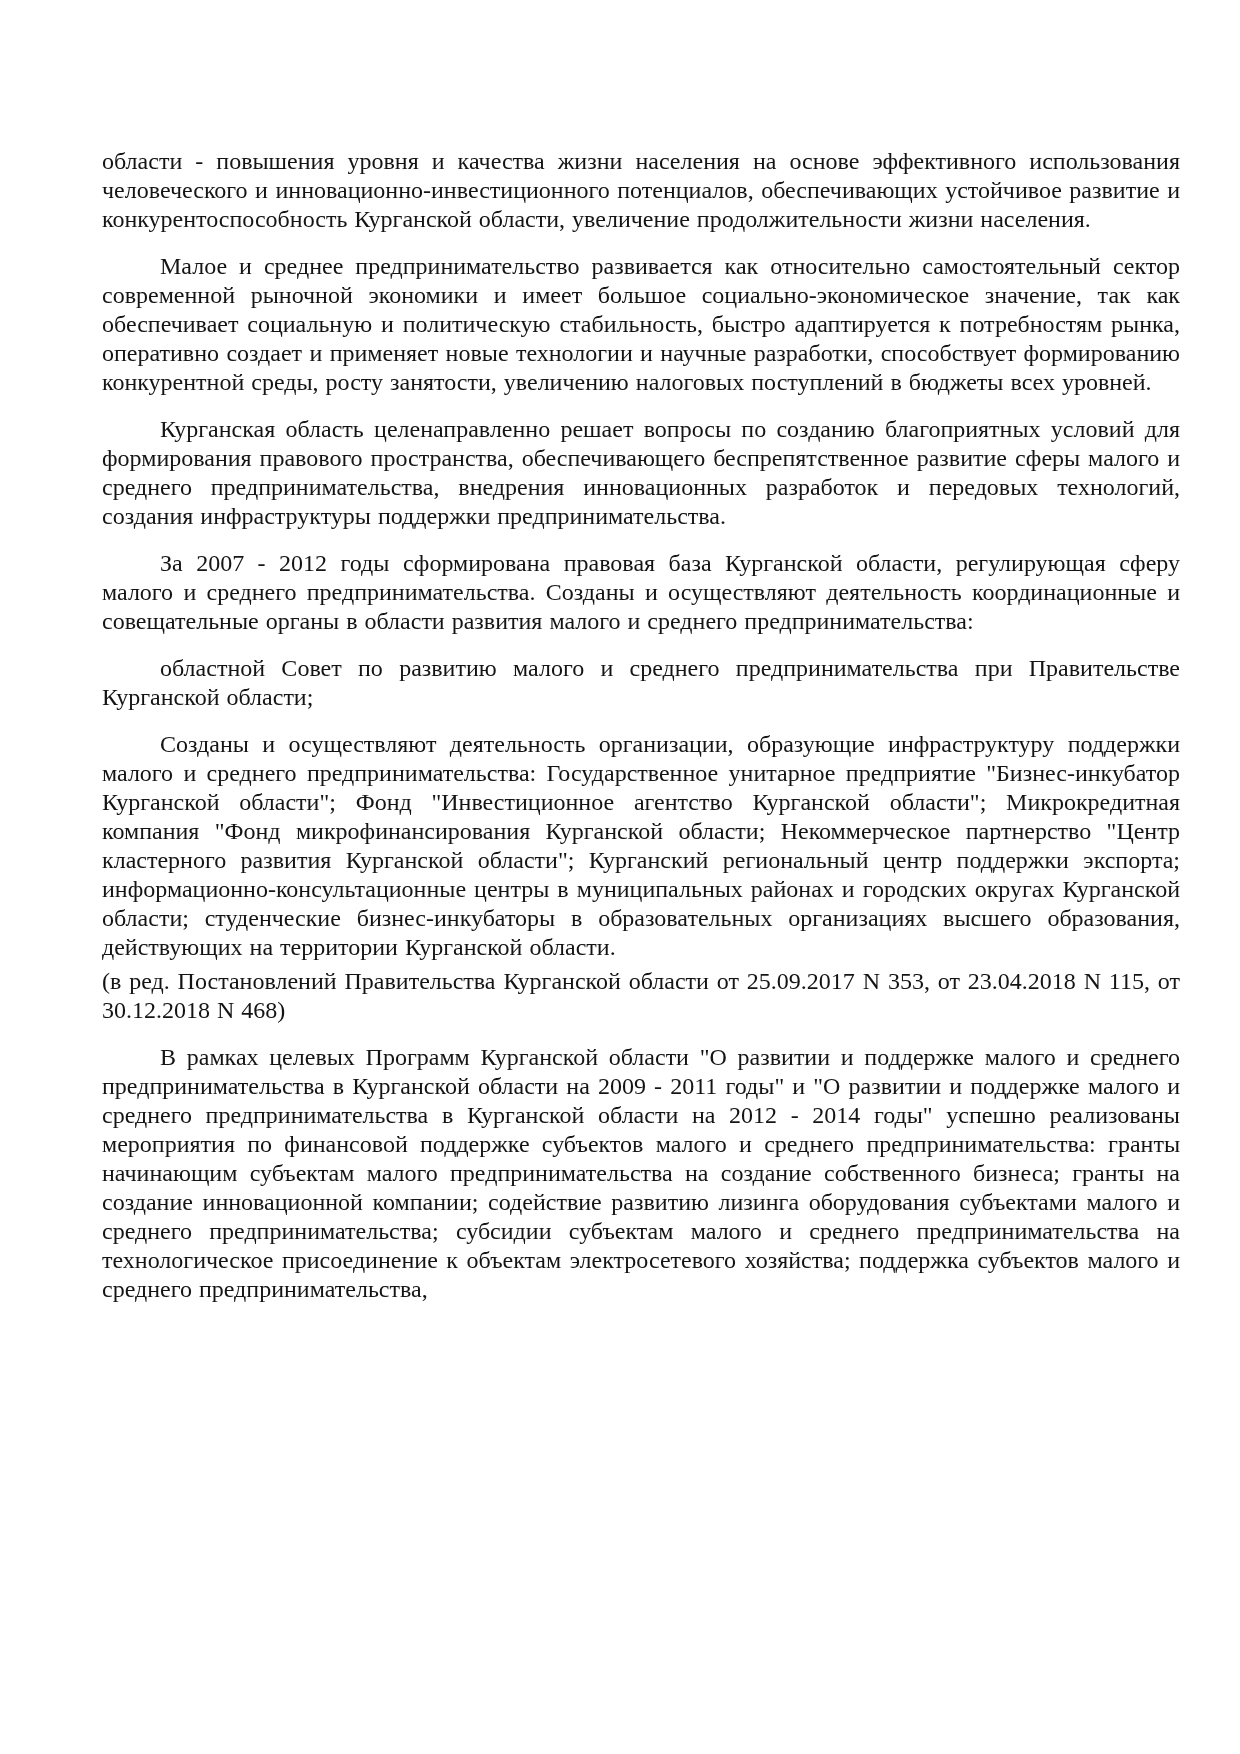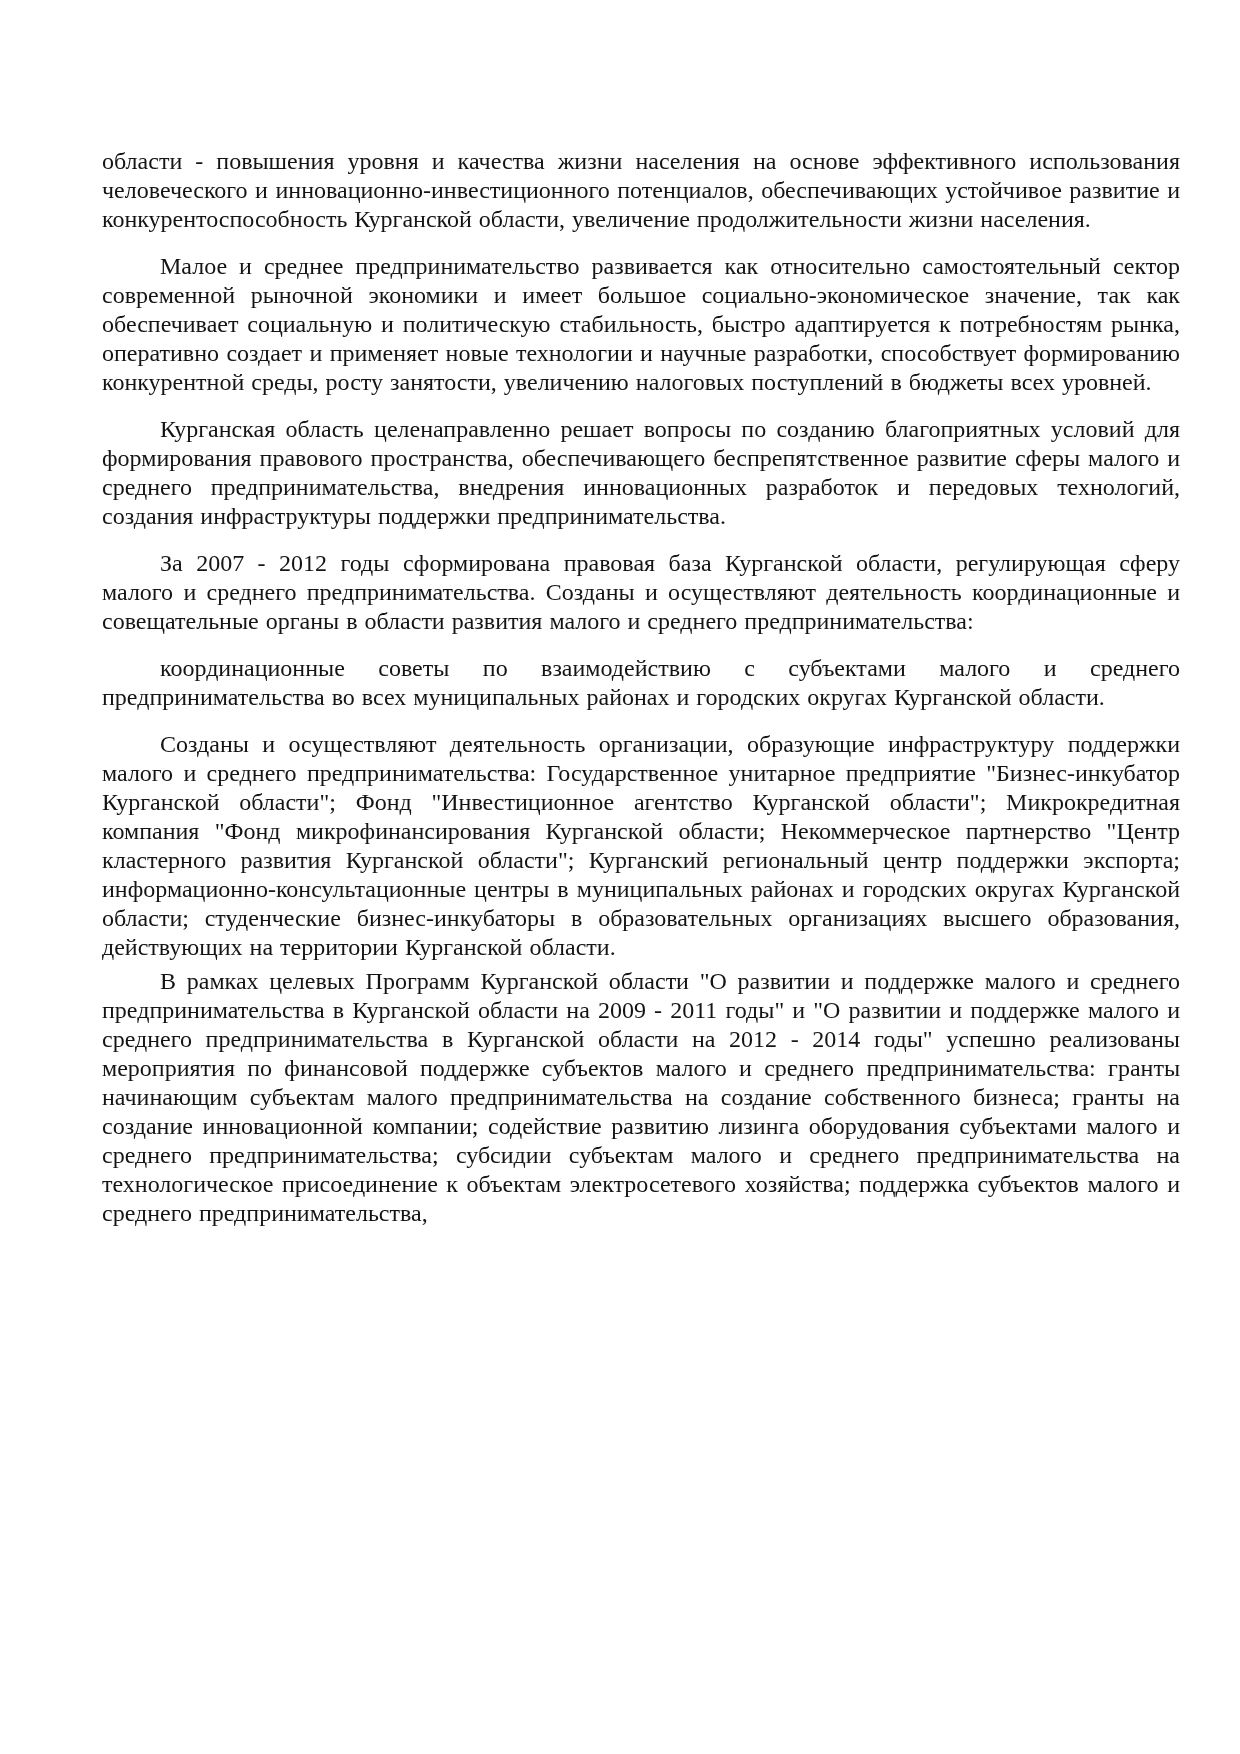--- a/index.html
+++ b/index.html
@@ -41,21 +41,22 @@
 
 <main class="page">
   <p class="para">области - повышения уровня и качества жизни населения на основе эффективного использования человеческого и инновационно-инвестиционного потенциалов, обеспечивающих устойчивое развитие и конкурентоспособность Курганской области, увеличение продолжительности жизни населения.</p>
 
   <p class="para indent">Малое и среднее предпринимательство развивается как относительно самостоятельный сектор современной рыночной экономики и имеет большое социально-экономическое значение, так как обеспечивает социальную и политическую стабильность, быстро адаптируется к потребностям рынка, оперативно создает и применяет новые технологии и научные разработки, способствует формированию конкурентной среды, росту занятости, увеличению налоговых поступлений в бюджеты всех уровней.</p>
 
   <p class="para indent">Курганская область целенаправленно решает вопросы по созданию благоприятных условий для формирования правового пространства, обеспечивающего беспрепятственное развитие сферы малого и среднего предпринимательства, внедрения инновационных разработок и передовых технологий, создания инфраструктуры поддержки предпринимательства.</p>
 
   <p class="para indent">За 2007 - 2012 годы сформирована правовая база Курганской области, регулирующая сферу малого и среднего предпринимательства. Созданы и осуществляют деятельность координационные и совещательные органы в области развития малого и среднего предпринимательства:</p>
 
+  <p class="para indent">областной Совет по развитию малого и среднего предпринимательства при Правительстве Курганской области;</p>
 
 
-  <p class="para indent">координационные советы по взаимодействию с субъектами малого и среднего предпринимательства во всех муниципальных районах и городских округах Курганской области.</p>
 
   <p class="para indent attached">Созданы и осуществляют деятельность организации, образующие инфраструктуру поддержки малого и среднего предпринимательства: Государственное унитарное предприятие "Бизнес-инкубатор Курганской области"; Фонд "Инвестиционное агентство Курганской области"; Микрокредитная компания "Фонд микрофинансирования Курганской области; Некоммерческое партнерство "Центр кластерного развития Курганской области"; Курганский региональный центр поддержки экспорта; информационно-консультационные центры в муниципальных районах и городских округах Курганской области; студенческие бизнес-инкубаторы в образовательных организациях высшего образования, действующих на территории Курганской области.</p>
 
+  <p class="para note">(в ред. Постановлений Правительства Курганской области от 25.09.2017 N 353, от 23.04.2018 N 115, от 30.12.2018 N 468)</p>
 
   <p class="para indent">В рамках целевых Программ Курганской области "О развитии и поддержке малого и среднего предпринимательства в Курганской области на 2009 - 2011 годы" и "О развитии и поддержке малого и среднего предпринимательства в Курганской области на 2012 - 2014 годы" успешно реализованы мероприятия по финансовой поддержке субъектов малого и среднего предпринимательства: гранты начинающим субъектам малого предпринимательства на создание собственного бизнеса; гранты на создание инновационной компании; содействие развитию лизинга оборудования субъектами малого и среднего предпринимательства; субсидии субъектам малого и среднего предпринимательства на технологическое присоединение к объектам электросетевого хозяйства; поддержка субъектов малого и среднего предпринимательства,</p>
 </main>
 
 </body></html>

